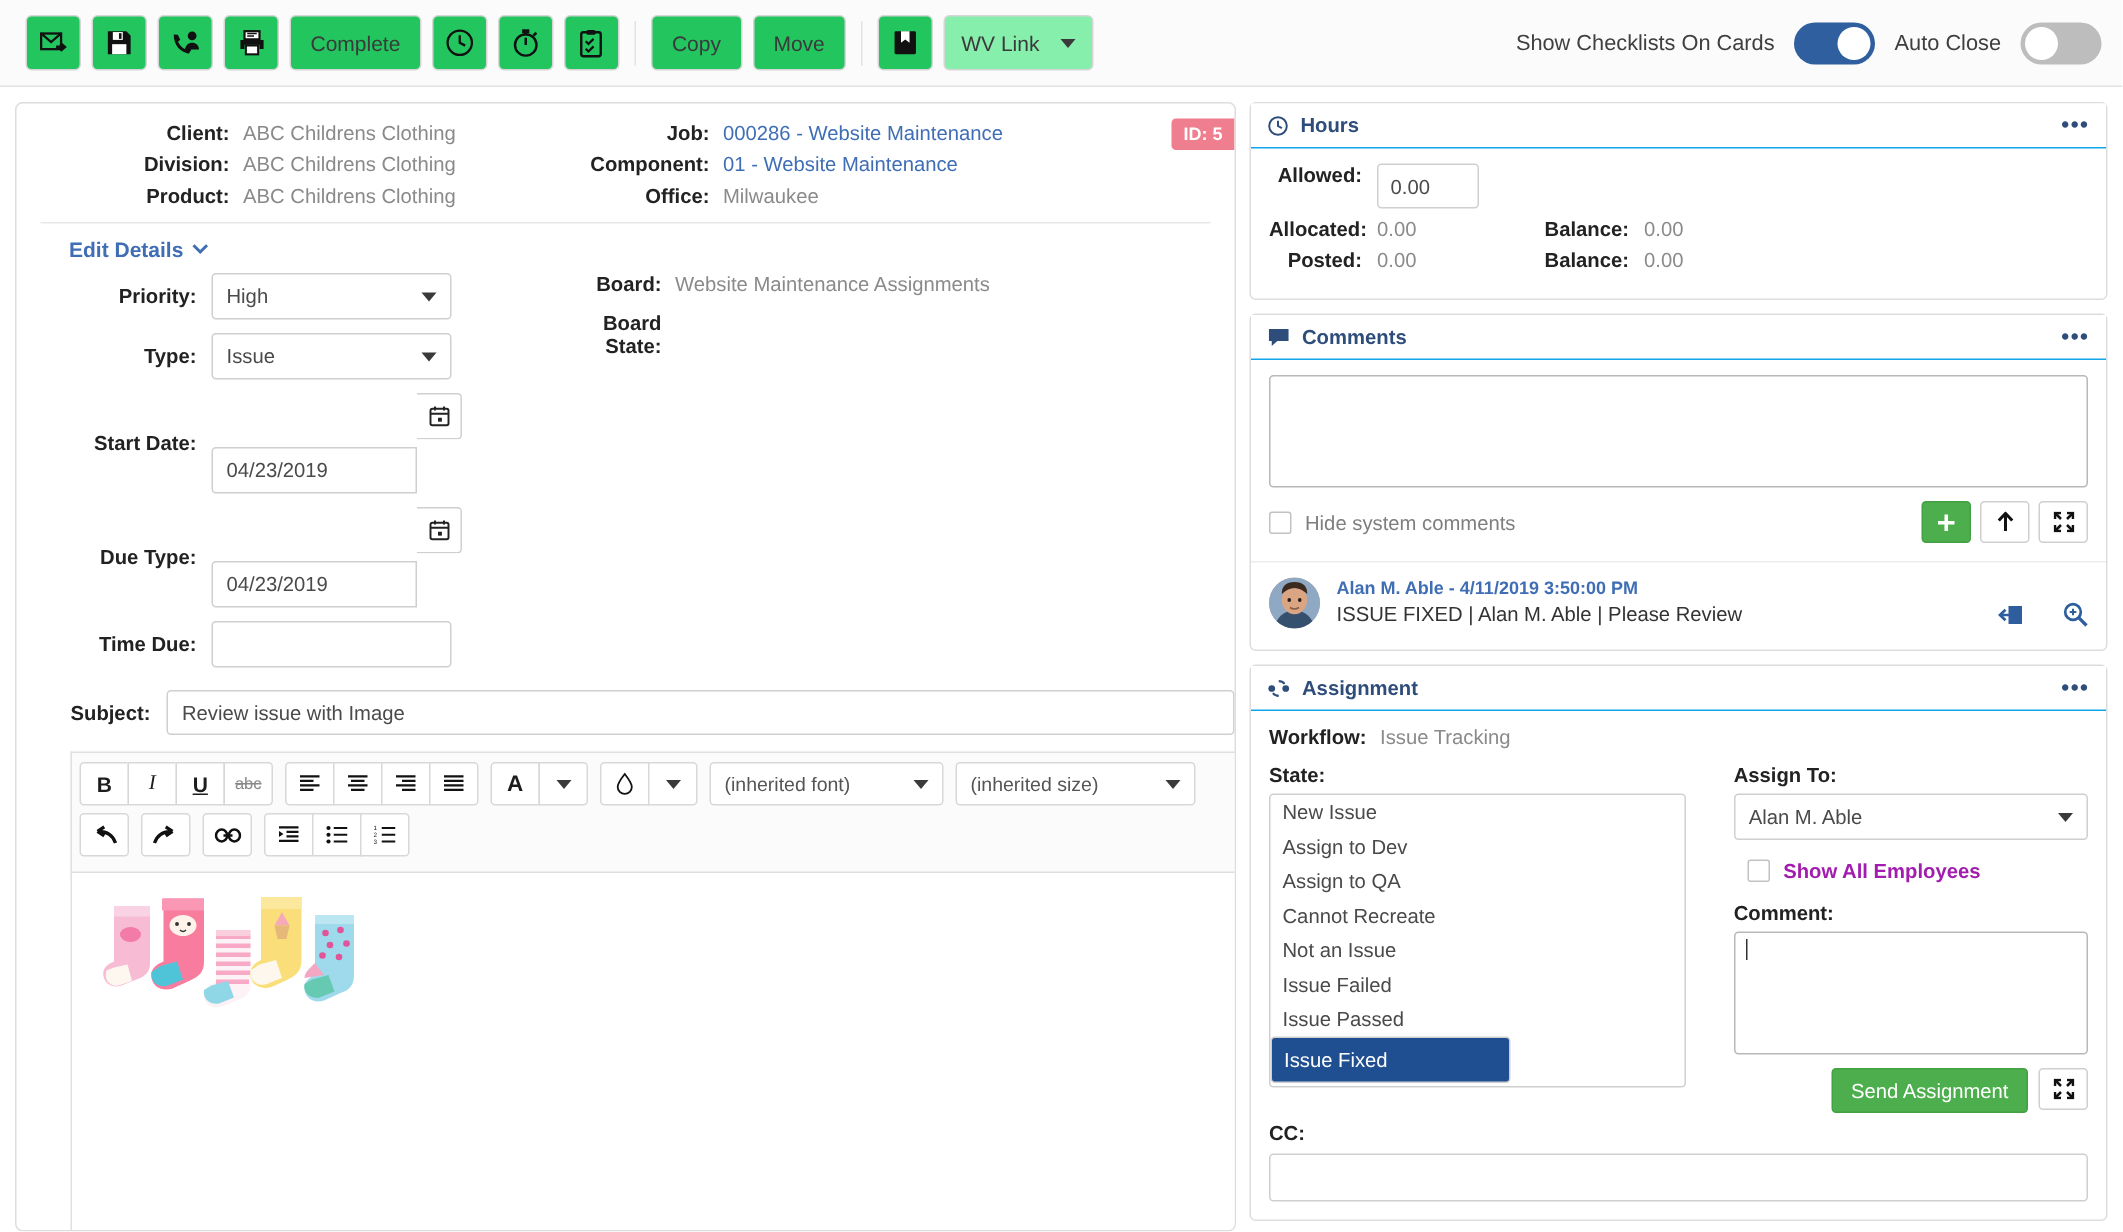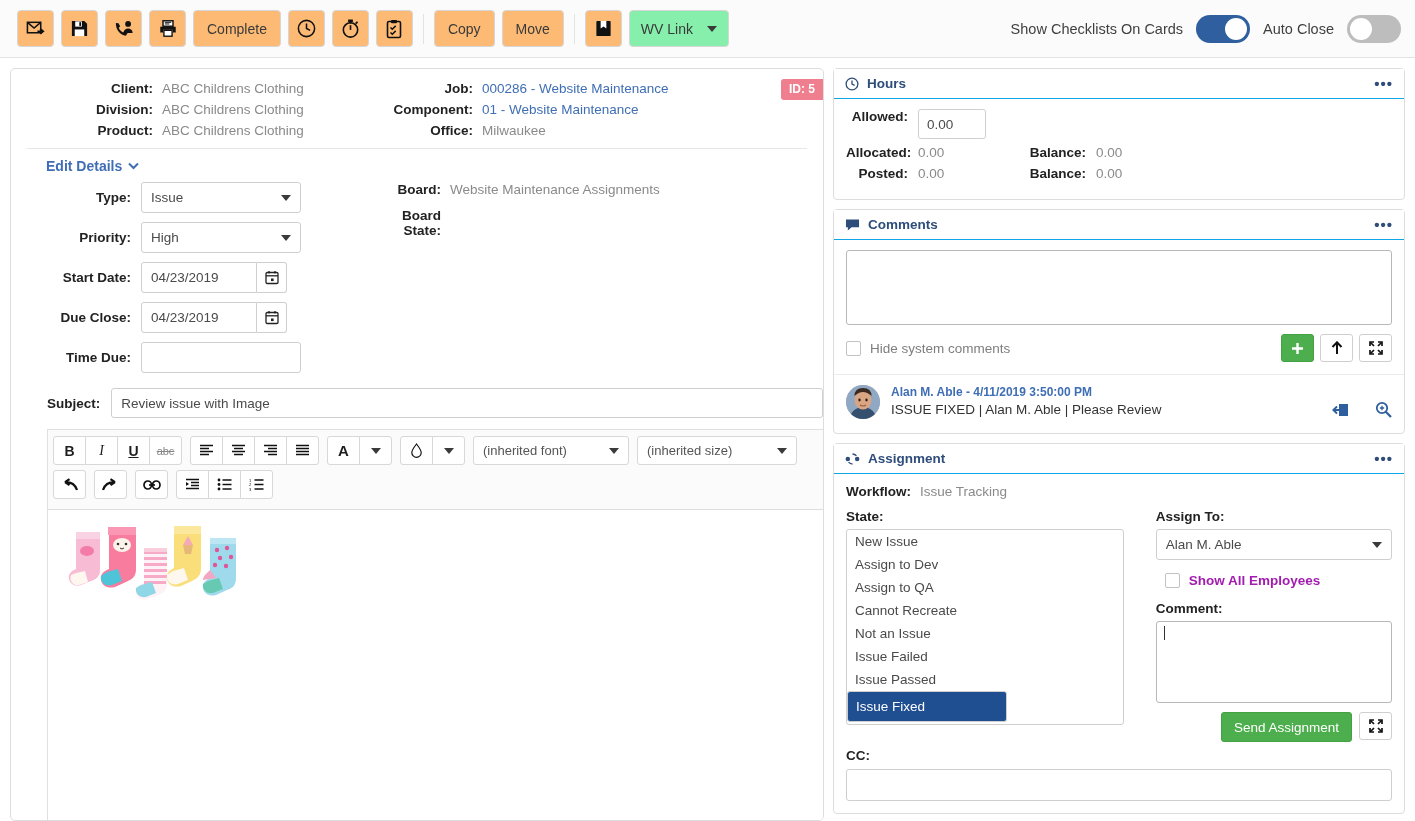--- a/index.html
+++ b/index.html
@@ -20,21 +20,21 @@
     position: absolute; left: 0; top: 0; width: 1415px; height: 58px;
     background: #fbfbfb;
     border-bottom: 1px solid #e2e2e2;
     display: flex; align-items: center;
   }
   .tb-left { display: flex; align-items: center; padding-left: 17px; gap: 0; }
   .tb-group { display: flex; align-items: center; gap: 7px; }
   .tb-sep { width: 1px; height: 30px; background: #e3e3e3; margin: 0 10px; }
   .tb-btn {
     min-width: 37px; height: 37px;
-    background: #fdba74; border: 1px solid #d6d6d6; border-radius: 4px;
+    background: #22c55e; border: 1px solid #d6d6d6; border-radius: 4px;
     display: flex; align-items: center; justify-content: center;
     cursor: pointer; color: #1a1a1a;
     padding: 0 6px;
   }
   .tb-btn.text { padding: 0 13px; font-size: 14px; color: #3a3a3a; }
   .tb-btn svg { display:block; }
   .tb-dd {
     height: 37px; min-width: 96px; background: #86efac; border: 1px solid #d6d6d6;
     border-radius: 4px; display: flex; align-items: center; justify-content: space-between;
     padding: 0 11px; font-size: 14px; color: #3a3a3a; cursor: pointer; gap: 14px;
@@ -92,21 +92,21 @@
   .sel {
     width: 160px; height: 31px; border: 1px solid #cfcfcf; border-radius: 3px; background: #fff;
     display:flex; align-items:center; justify-content: space-between; padding: 0 9px;
     font-size: 13.5px; color: #4a4a4a; cursor: pointer;
   }
   .inp {
     width: 160px; height: 31px; border: 1px solid #cfcfcf; border-radius: 3px; background: #fff;
     display:flex; align-items:center; padding: 0 9px; font-size: 13.5px; color: #4a4a4a;
   }
   .datewrap { display:flex; }
-  .datewrap .inp { border-radius: 3px 0 0 3px; width: 116px; }
+  .datewrap .inp { border-radius: 3px 0 0 3px; width: 137px; margin-top: 36px; }
   .datebtn {
     width: 30px; height: 31px; border: 1px solid #cfcfcf; border-left: none; border-radius: 0 3px 3px 0;
     background: #fff; display:flex;align-items:center;justify-content:center; cursor:pointer;
   }
   .fcol2 { padding-left: 18px; }
   .frow2 { display:flex; align-items:center; margin-bottom: 11px; }
   .frow2 .flbl { width: 84px; text-align:right; font-weight:bold; font-size:13.5px; color:#222; padding-right: 9px;}
   .frow2 .stat { color: #8a8a8a; font-size: 13.5px; }
   .frow2 .sel { width: 160px; }
 
@@ -347,52 +347,52 @@
         <span>Edit Details</span>
         <svg width="11" height="8" viewBox="0 0 11 8">
             <path d="M1 1.5 L5.5 6 L10 1.5" fill="none" stroke="#3f6eb5" stroke-width="2"></path>
           </svg>
       </div>
 
       <div class="fields">
         <div class="fcol1">
 
           <div class="frow">
+            <span class="flbl">Priority:</span>
+            <div class="sel">
+              <span>High</span>
+              <span class="caret"></span>
+            </div>
+          </div>
+
+          <div class="frow">
             <span class="flbl">Type:</span>
             <div class="sel">
               <span>Issue</span>
-              <span class="caret"></span>
-            </div>
-          </div>
-
-          <div class="frow">
-            <span class="flbl">Priority:</span>
-            <div class="sel">
-              <span>High</span>
               <span class="caret"></span>
             </div>
           </div>
 
           <div class="frow">
             <span class="flbl">Start Date:</span>
             <div class="datewrap">
               <div class="inp">04/23/2019</div>
               <div class="datebtn">
                 <svg width="14" height="15" viewBox="0 0 14 15">
                   <rect x="1" y="2.5" width="12" height="11" rx="1.2" fill="none" stroke="#222" stroke-width="1.3"></rect>
                   <path d="M1 5.8 H13" stroke="#222" stroke-width="1.3"></path>
                   <path d="M4 1 V3.6 M10 1 V3.6" stroke="#222" stroke-width="1.3"></path>
                   <rect x="6" y="8.5" width="2.6" height="2.6" fill="#222"></rect>
                 </svg>
               </div>
             </div>
           </div>
 
           <div class="frow">
-            <span class="flbl">Due Close:</span>
+            <span class="flbl">Due Type:</span>
             <div class="datewrap">
               <div class="inp">04/23/2019</div>
               <div class="datebtn">
                 <svg width="14" height="15" viewBox="0 0 14 15">
                   <rect x="1" y="2.5" width="12" height="11" rx="1.2" fill="none" stroke="#222" stroke-width="1.3"></rect>
                   <path d="M1 5.8 H13" stroke="#222" stroke-width="1.3"></path>
                   <path d="M4 1 V3.6 M10 1 V3.6" stroke="#222" stroke-width="1.3"></path>
                   <rect x="6" y="8.5" width="2.6" height="2.6" fill="#222"></rect>
                 </svg>
               </div>

